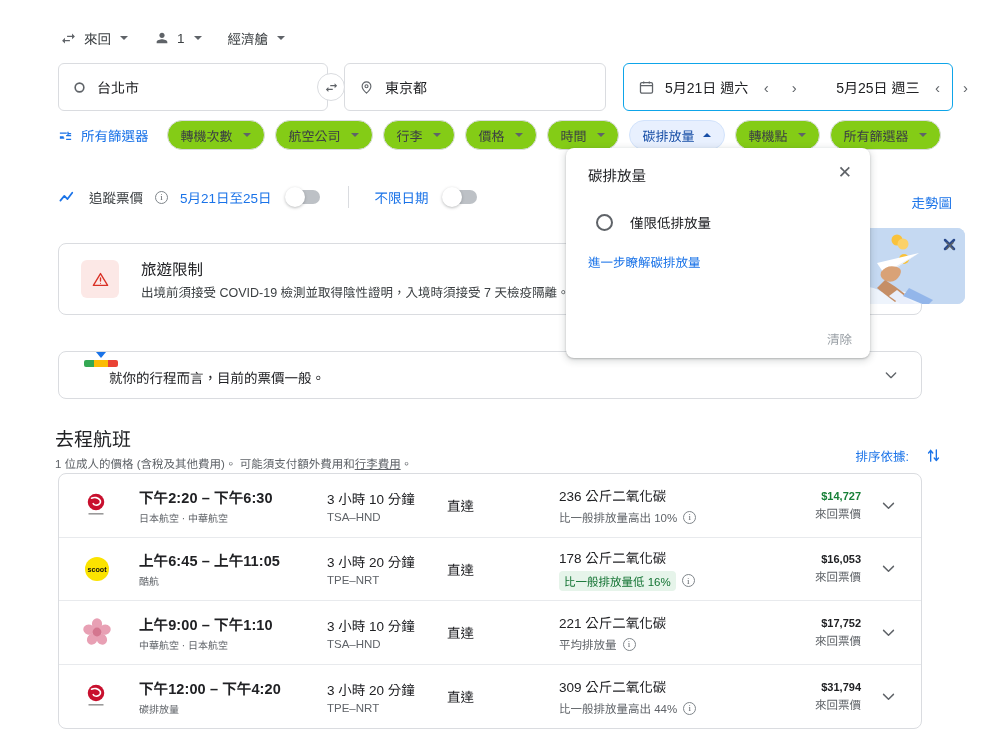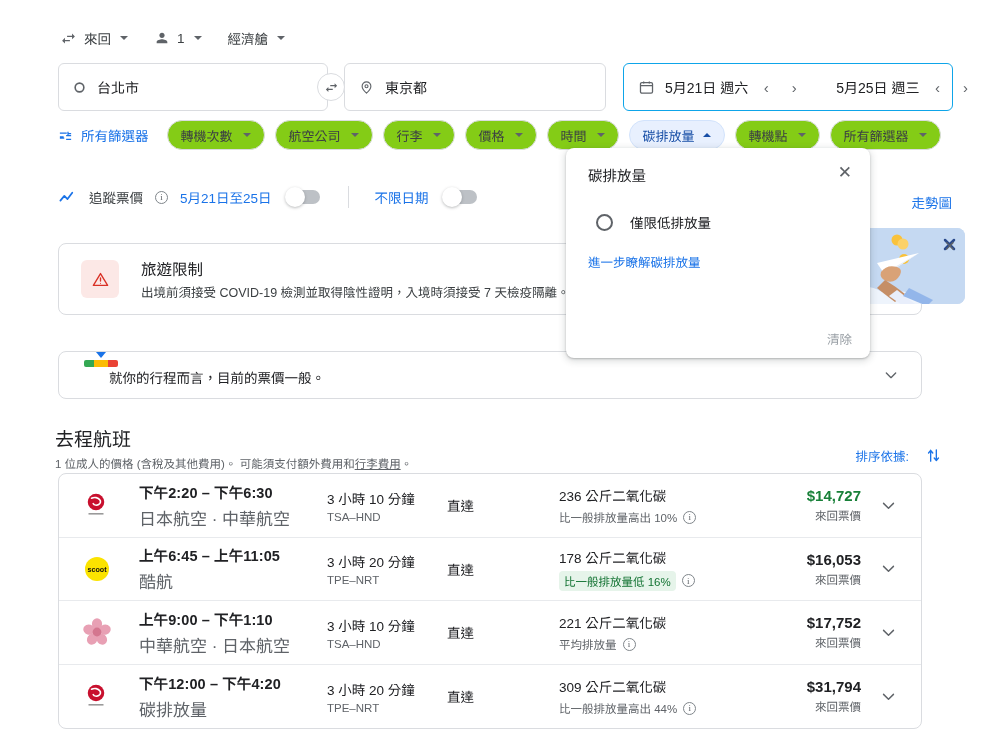--- a/index.html
+++ b/index.html
@@ -169,34 +169,34 @@
     overflow: hidden;
   }
   .flight-row {
     display: flex; align-items: center; height: 63.5px;
     padding: 0 22px; border-bottom: 1px solid #e8eaed; cursor: pointer;
   }
   .flight-row:last-child { border-bottom: none; }
   .logo-cell { width: 58px; flex: 0 0 auto; display: flex; align-items: center; justify-content: flex-start; }
   .time-cell { width: 188px; flex: 0 0 auto; }
   .time-main { font-size: 14.5px; color: #202124; font-weight: bold; letter-spacing: .1px; }
-  .time-sub { font-size: 17px; color: #5f6368; margin-top: 3px; }
+  .time-sub { font-size: 10px; color: #5f6368; margin-top: 3px; }
   .dur-cell { width: 120px; flex: 0 0 auto; }
   .dur-main { font-size: 13.5px; color: #202124; }
   .dur-sub { font-size: 11.5px; color: #5f6368; margin-top: 3px; }
   .stops-cell { width: 112px; flex: 0 0 auto; font-size: 13.5px; color: #202124; }
   .emis-cell { width: 208px; flex: 0 0 auto; }
   .emis-main { font-size: 13.5px; color: #202124; }
   .emis-sub { font-size: 11.5px; color: #5f6368; margin-top: 4px; display: flex; align-items: center; gap: 6px; }
   .emis-badge {
     background: #e6f4ea; color: #137333; border-radius: 4px;
     padding: 2px 5px; font-size: 11.5px;
   }
   .price-cell { flex: 1 1 auto; text-align: right; padding-right: 16px; }
-  .price-main { font-size: 15px; font-weight: bold; color: #202124; }
+  .price-main { font-size: 11px; font-weight: bold; color: #202124; }
   .price-main.green { color: #188038; }
   .price-sub { font-size: 11.5px; color: #5f6368; margin-top: 3px; }
   .row-chev { width: 22px; flex: 0 0 auto; color: #5f6368; display: flex; justify-content: center; }
 
   
   .dropdown {
     position: absolute; left: 566px; top: 148px; width: 304px; height: 210px;
     background: #fff; border-radius: 8px;
     box-shadow: 0 2px 6px 2px rgba(60,64,67,.15), 0 1px 2px rgba(60,64,67,.3);
     z-index: 20;

